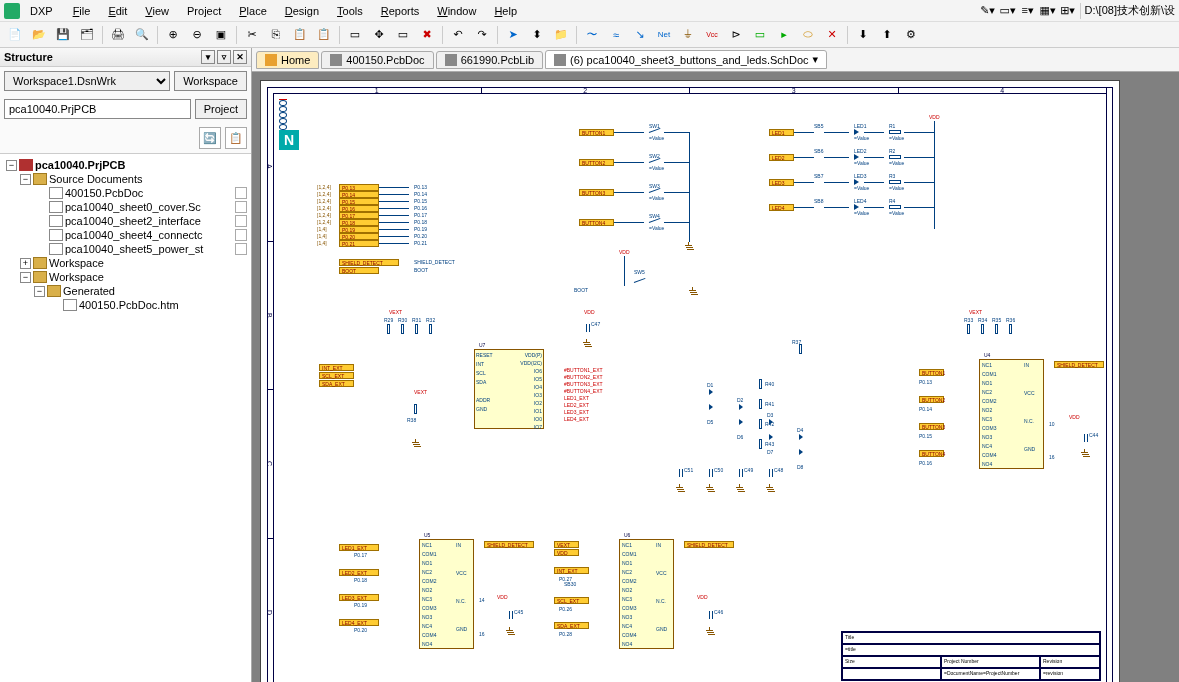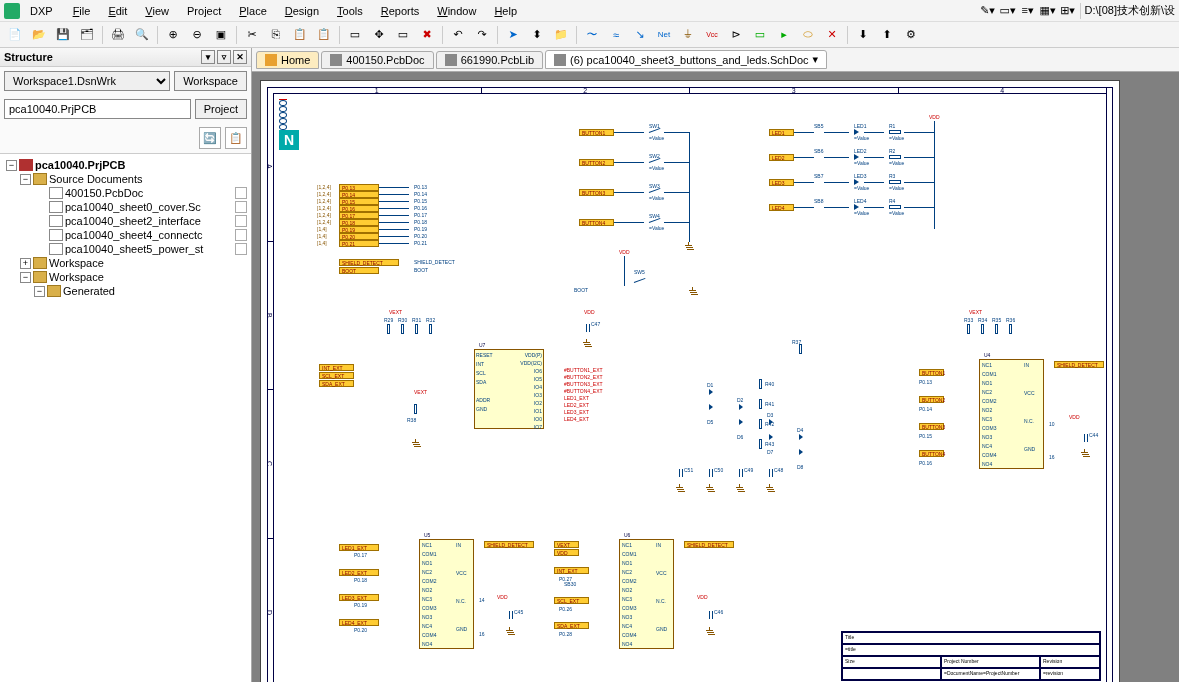--- a/index.html
+++ b/index.html
@@ -255,20 +255,26 @@
           <span class="tree-indent" style="width: 14px;"></span>
           <span class="toggle">−</span>
           <span class="ticon folder"></span>
           <span>Workspace</span>
         </div>
         <div class="tree-node">
           <span class="tree-indent" style="width: 28px;"></span>
           <span class="toggle">−</span>
           <span class="ticon folder"></span>
           <span>Generated</span>
+        </div>
+        <div class="tree-node">
+          <span class="tree-indent" style="width: 42px;"></span>
+          <span style="width: 13px; display: inline-block;"></span>
+          <span class="ticon doc"></span>
+          <span>400150.PcbDoc.htm</span>
         </div>
       </div>
   </div>
 
   <div class="editor">
     <div class="doc-tabs" id="tabs">
         <div class="tab home">
           <span class="ticon" style="background: rgb(232, 160, 48);"></span>
           <span>Home</span>
         </div>

